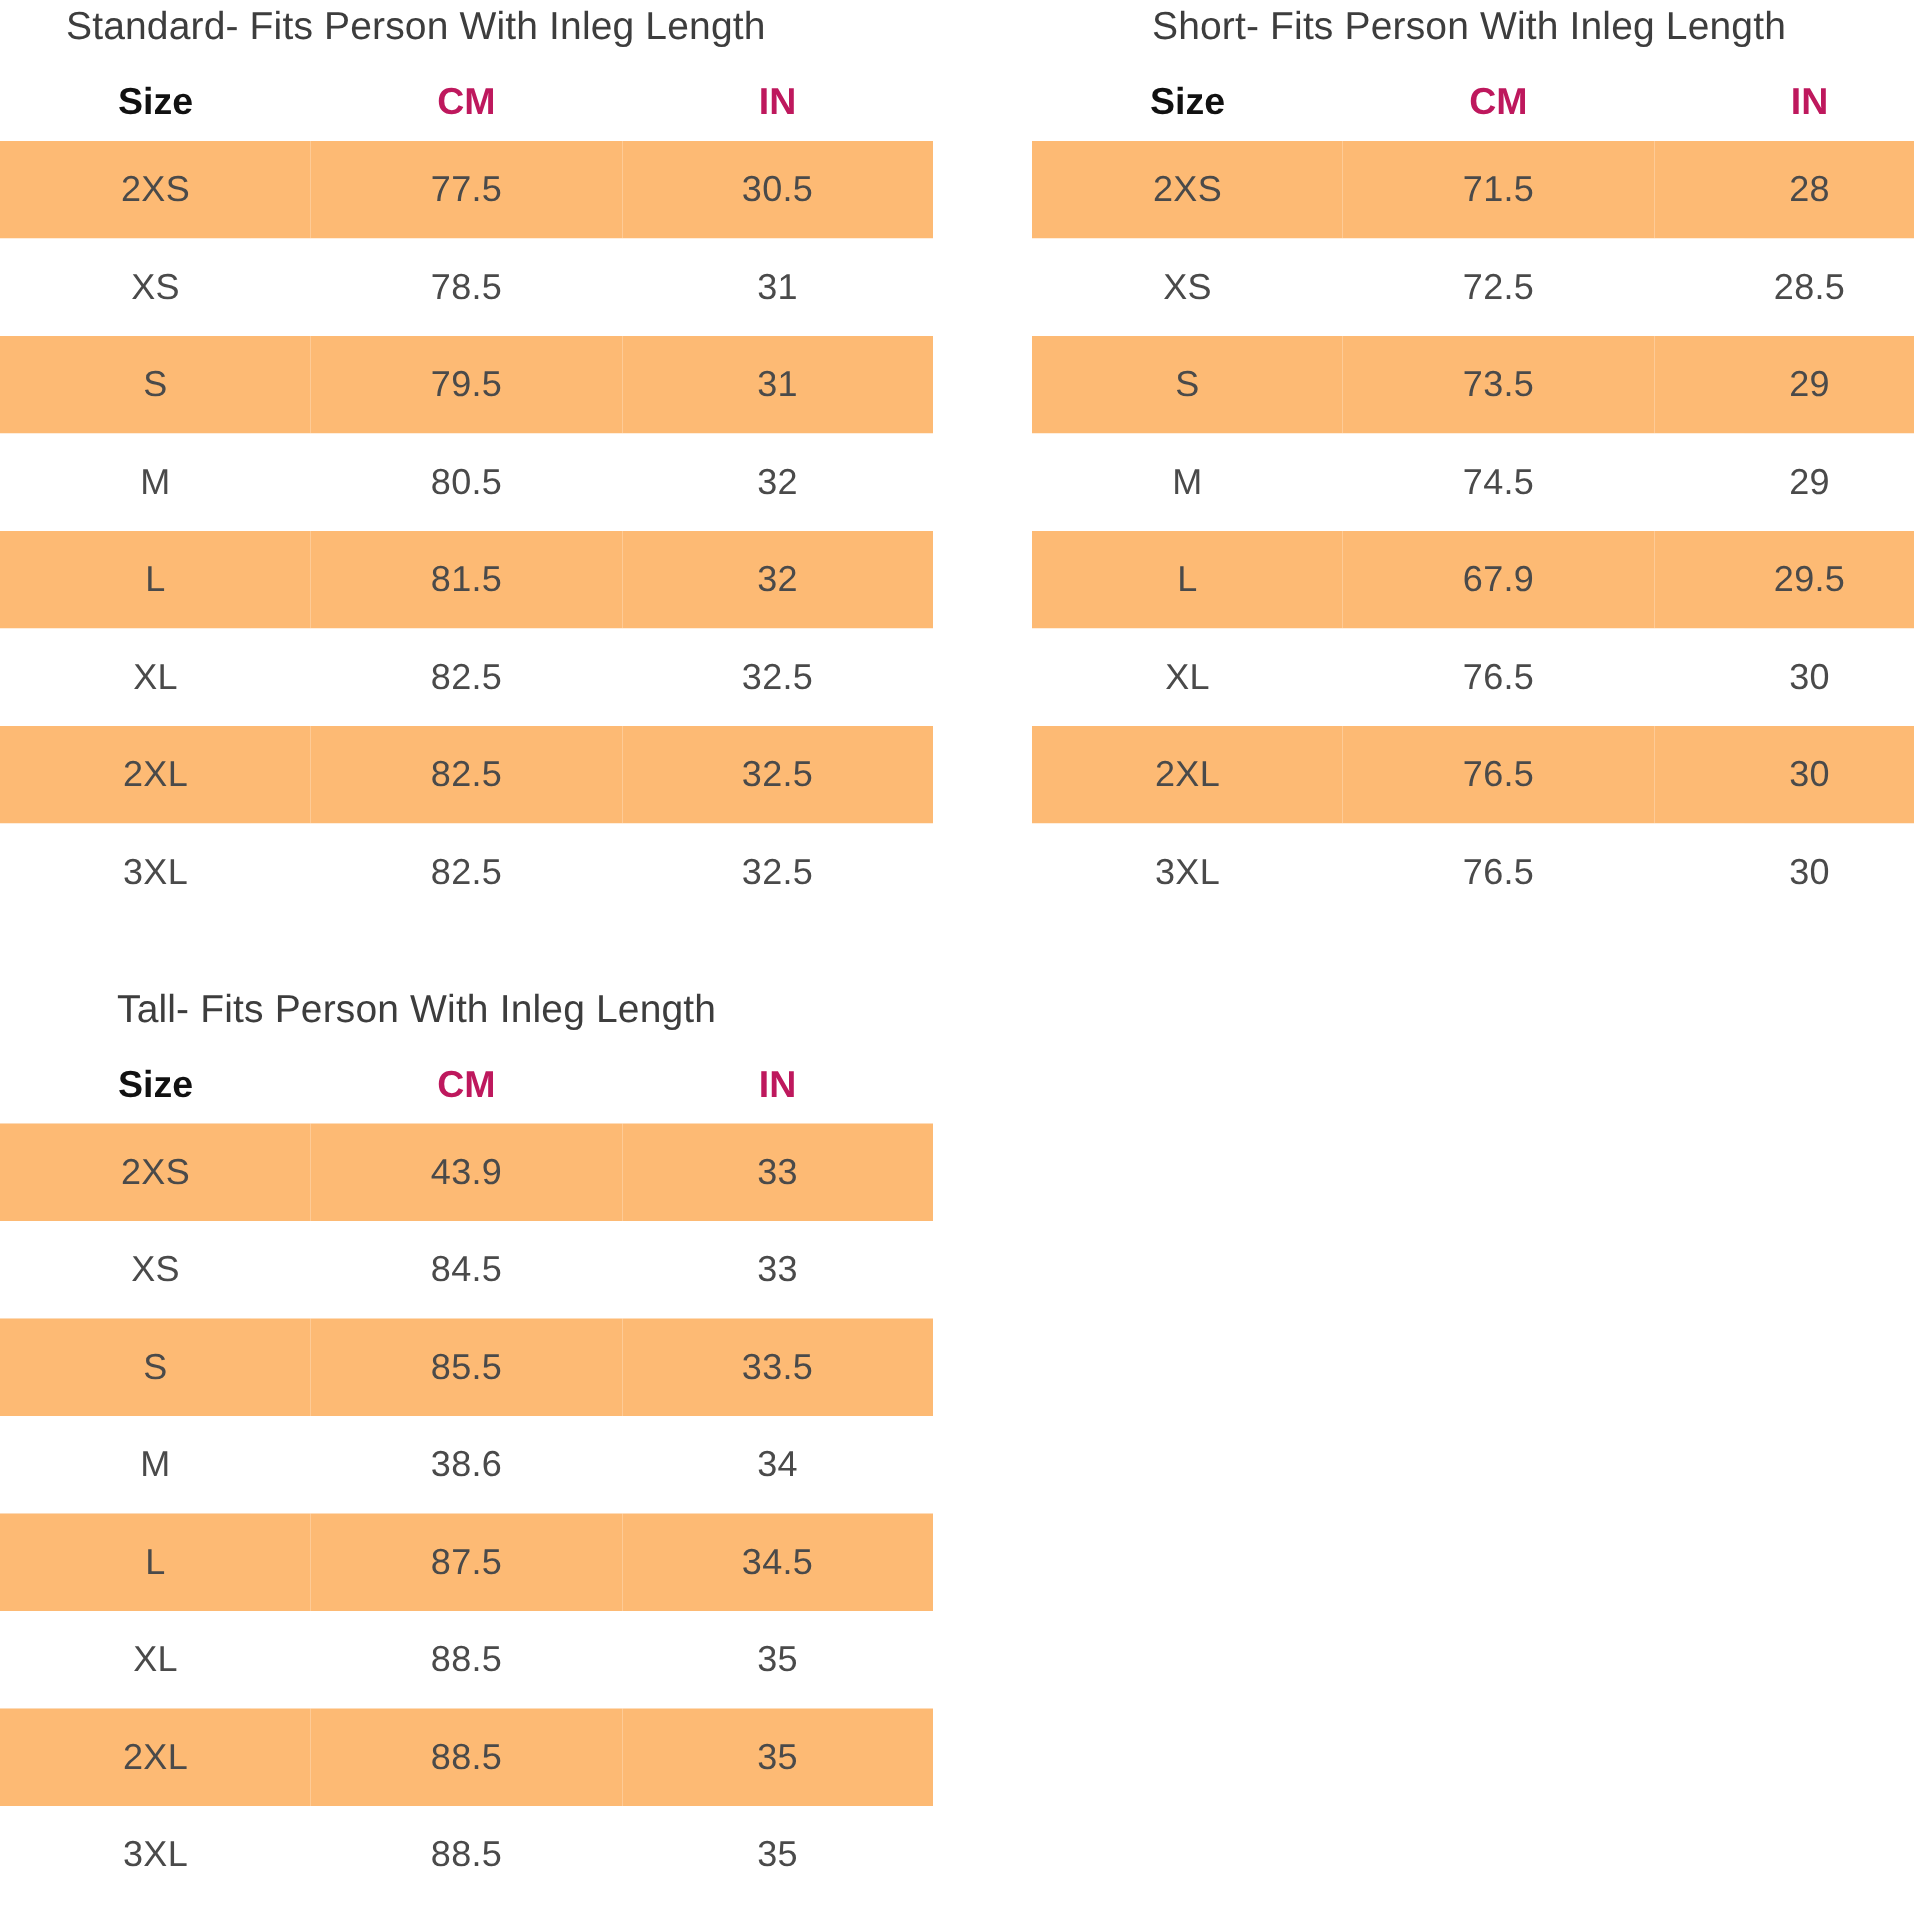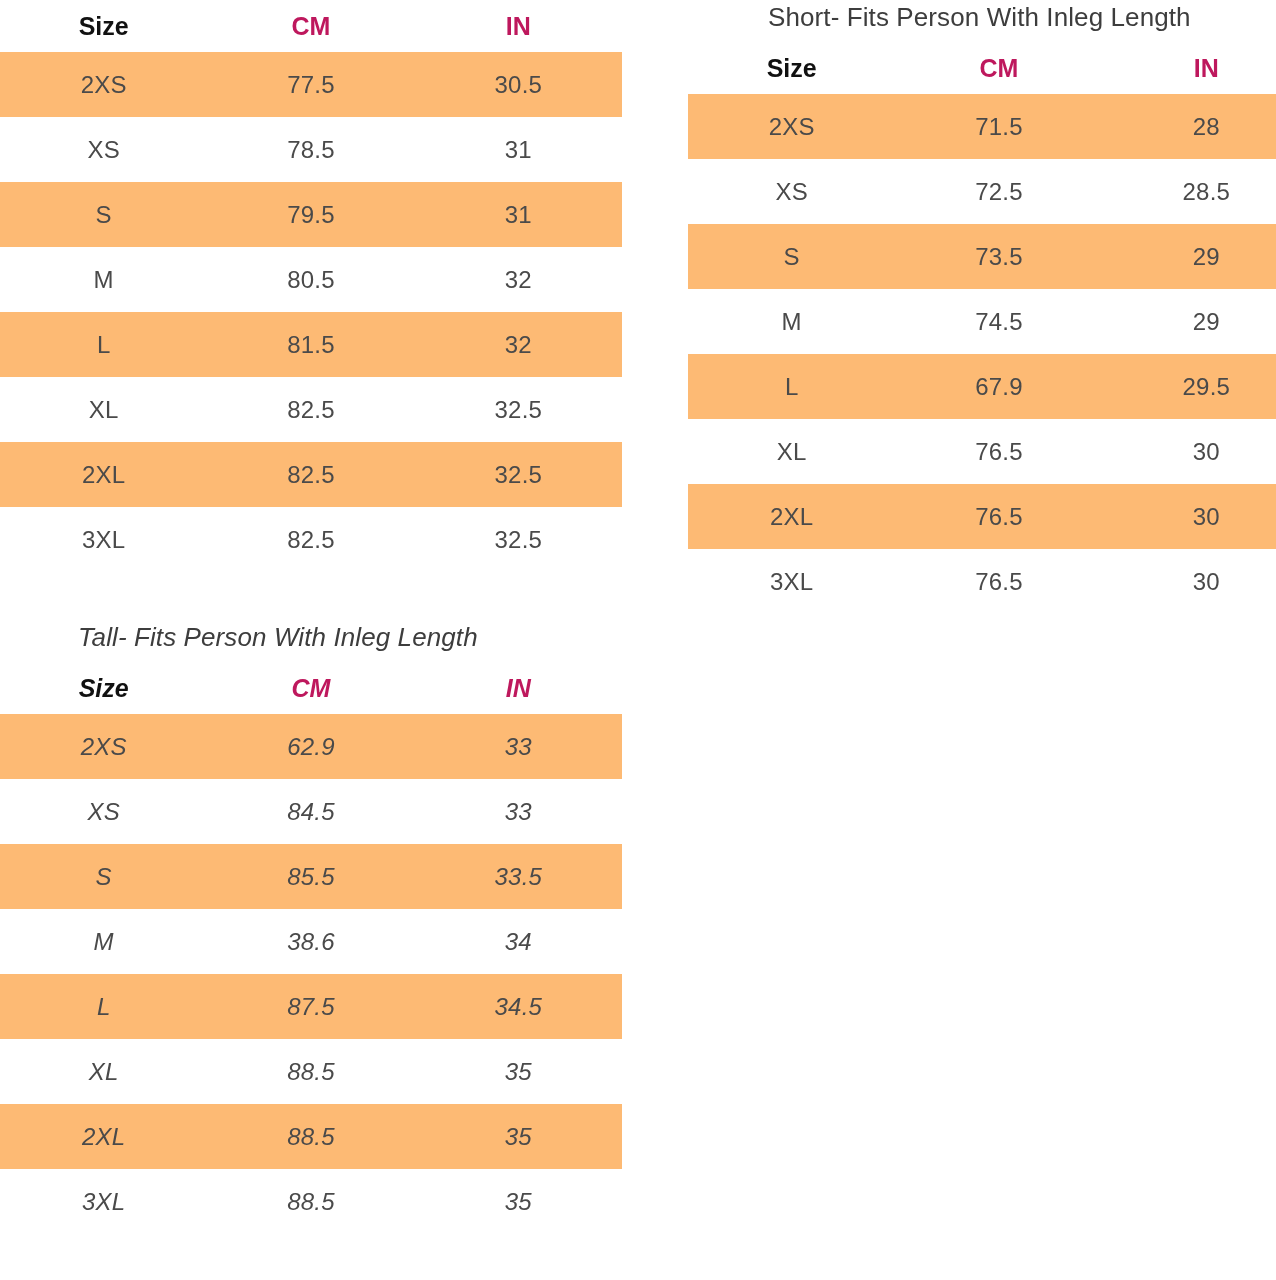--- a/index.html
+++ b/index.html
@@ -20,21 +20,21 @@
     height: 1280px;
   }
 
   
   .size-table {
     position: absolute;
     width: 622px;
   }
   .size-table.pos-standard { left: 0px;   top: 0px;   }
   .size-table.pos-short    { left: 688px; top: 0px;   }
-  .size-table.pos-tall     { left: 0px;   top: 620px; font-style: italic; }
+  .size-table.pos-tall     { left: 0px;   top: 655px; }
 
   .table-title {
     font-size: 26px;
     font-weight: 400;
     color: #3d3d3d;
     letter-spacing: 0.1px;
     text-align: center;
     padding: 0 0 0 0;
     height: 42px;
     line-height: 34px;
@@ -88,20 +88,21 @@
   .pos-short .tbl tbody tr.alt td:last-child {
     box-shadow: 60px 0 0 0 #f5f5f5;
   }
 </style>
 </head>
 <body>
 
 <div class="page">
 
   <div class="size-table pos-standard">
+    <div class="table-title">Standard- Fits Person With Inleg Length</div>
     <table class="tbl">
       <colgroup>
           <col class="c-size">
           <col class="c-cm">
           <col class="c-in">
         </colgroup>
       <thead>
         <tr>
           <th class="th-size">Size</th>
           <th class="th-unit">CM</th>
@@ -224,21 +225,21 @@
       <thead>
         <tr>
           <th class="th-size">Size</th>
           <th class="th-unit">CM</th>
           <th class="th-unit">IN</th>
         </tr>
       </thead>
       <tbody>
         <tr class="alt">
             <td>2XS</td>
-            <td>62.9</td>
+            <td>43.9</td>
             <td>33</td>
           </tr>
         <tr class="plain">
             <td>XS</td>
             <td>84.5</td>
             <td>33</td>
           </tr>
         <tr class="alt">
             <td>S</td>
             <td>85.5</td>

